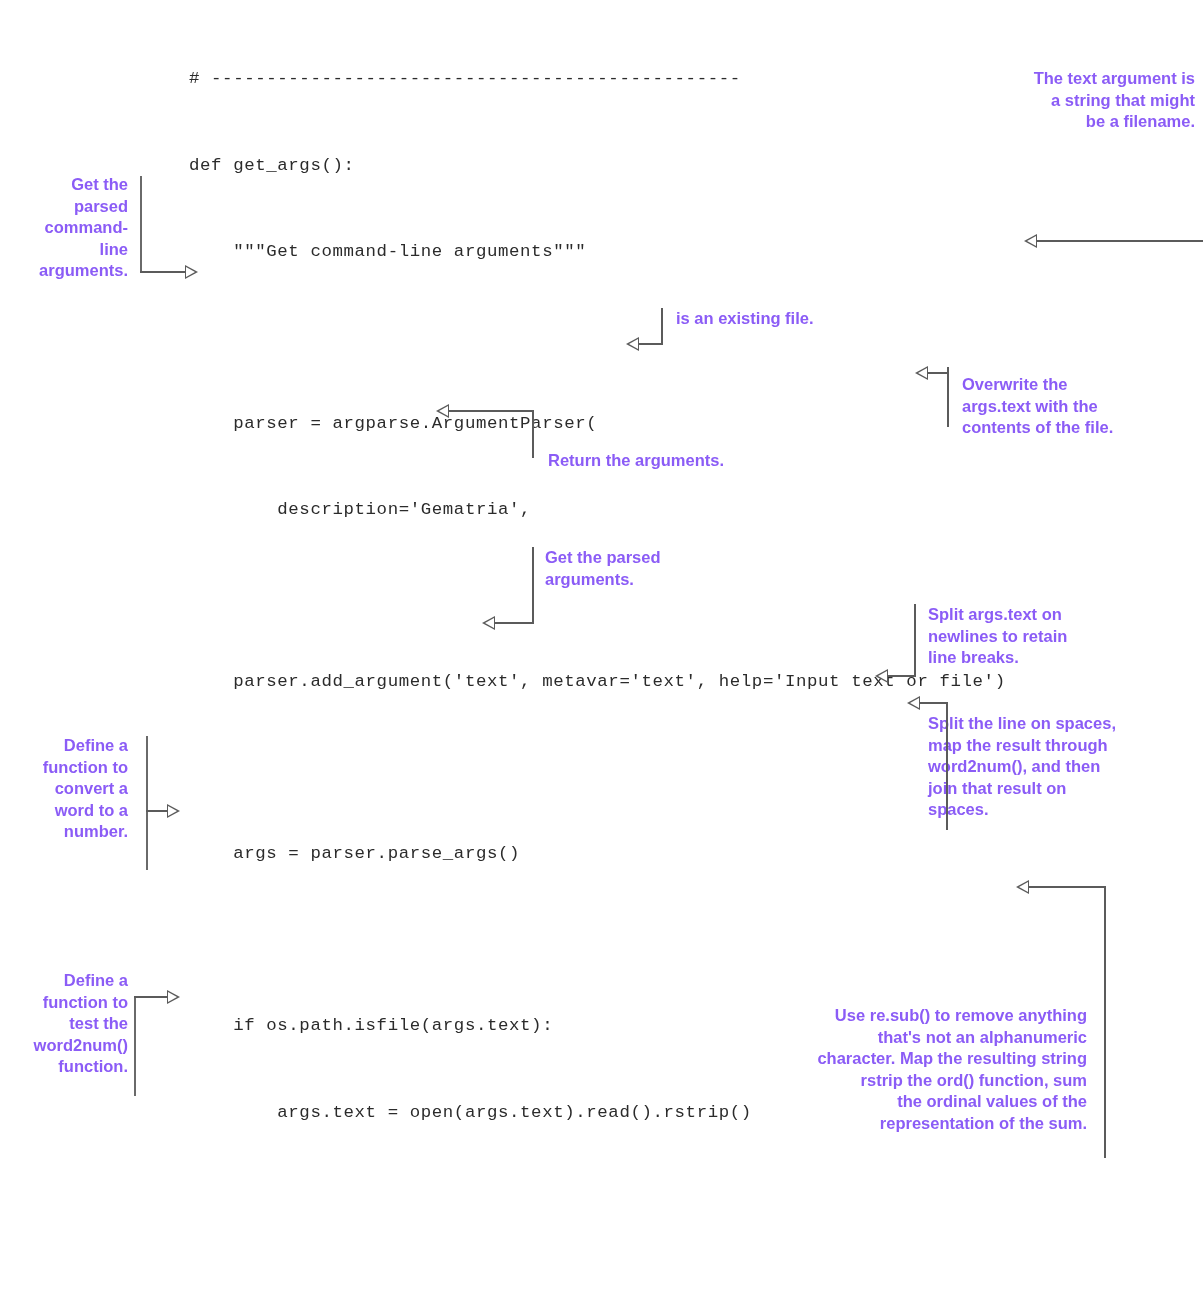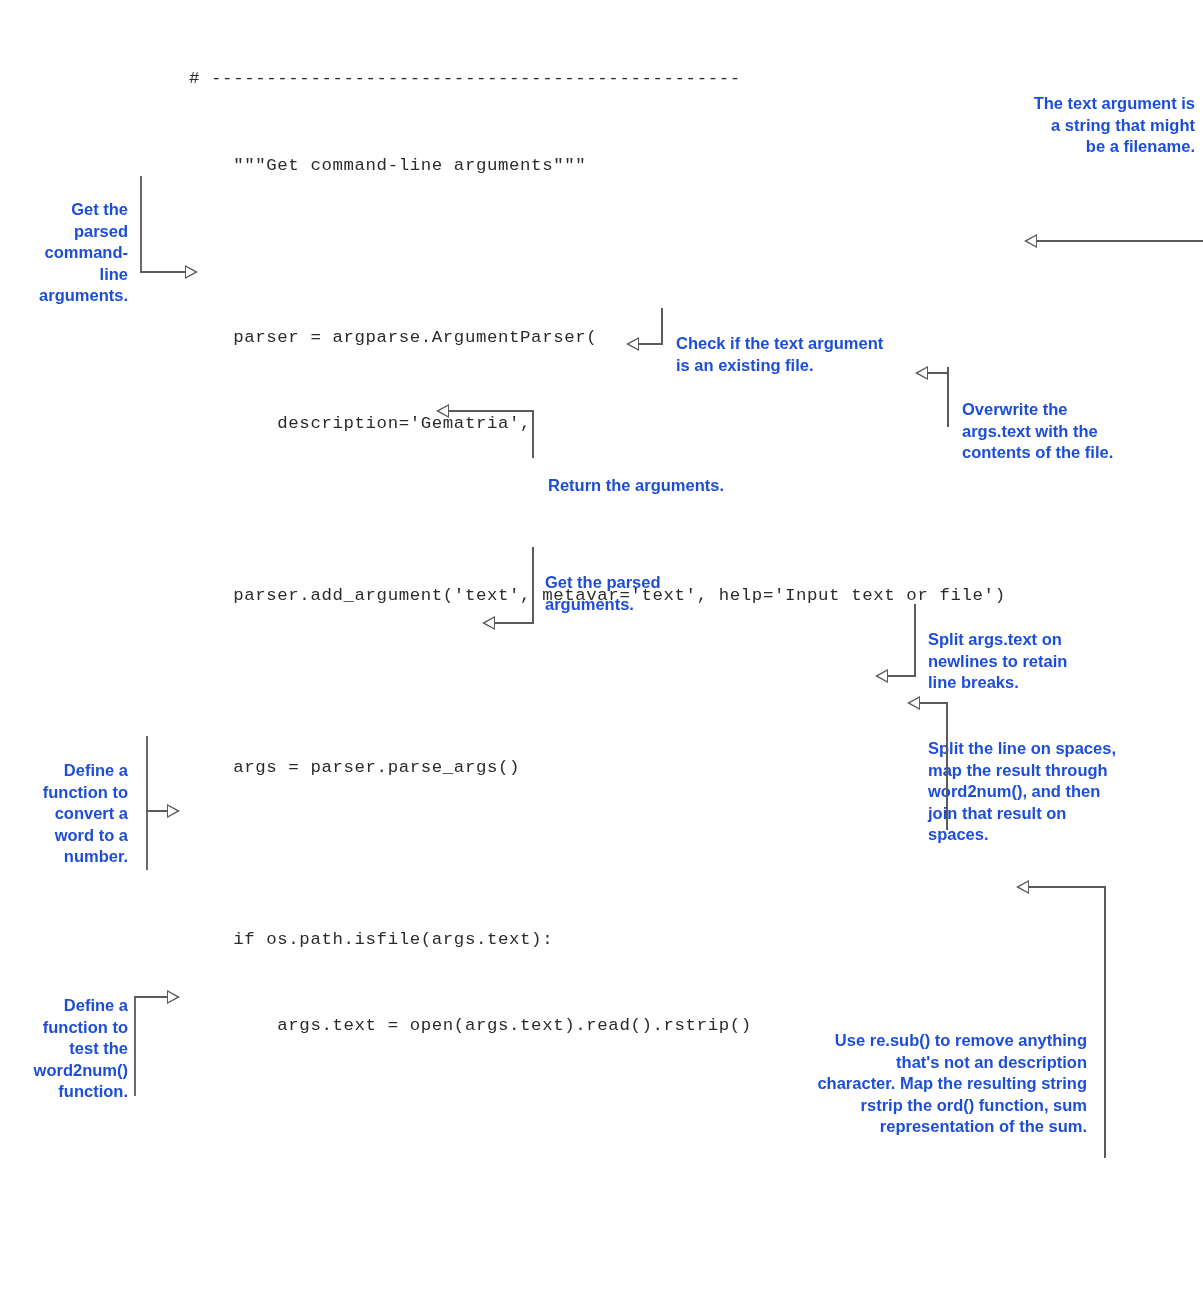--- a/index.html
+++ b/index.html
@@ -34,22 +34,21 @@
   }
   .code-line.blank { color: transparent; }
 
   
   .callout {
     position: absolute;
     font-family: "Liberation Sans", sans-serif;
     font-weight: bold;
     font-size: 16.5px;
     line-height: 21.5px;
-    color: #1d4ed8;
-    margin-top: 25px;
+    color: #8b5cf6;
   }
   .callout.right-align { text-align: right; }
   .callout.left-align  { text-align: left; }
 
   
   .vline {
     position: absolute;
     width: 1.6px;
     background: #5b5b5b;
   }
@@ -100,20 +99,21 @@
     border-left: 9.5px solid #ffffff;
   }
 </style>
 </head>
 <body>
 
 <div id="page">
 
   <div class="code-block">
     <div class="code-line"># ------------------------------------------------</div>
+    <div class="code-line">def get_args():</div>
     <div class="code-line">    """Get command-line arguments"""</div>
     <div class="code-line blank">&nbsp;</div>
     <div class="code-line">    parser = argparse.ArgumentParser(</div>
     <div class="code-line">        description='Gematria',</div>
     <div class="code-line blank">&nbsp;</div>
     <div class="code-line">    parser.add_argument('text', metavar='text', help='Input text or file')</div>
     <div class="code-line blank">&nbsp;</div>
     <div class="code-line">    args = parser.parse_args()</div>
     <div class="code-line blank">&nbsp;</div>
     <div class="code-line">    if os.path.isfile(args.text):</div>
@@ -168,21 +168,20 @@
     <div>parsed</div>
     <div>command-</div>
     <div>line</div>
     <div>arguments.</div>
   </div>
   <div class="bracket" style="left:140px; top:176px; height:96px;"></div>
   <div class="hline" style="left:140px; top:271px; width:45px;"></div>
   <div class="arrow-right" style="left:185px; top:265px;"></div>
 
   <div class="callout left-align" style="left:676px; top:308px; width:300px;">
-    <div>Check if the text argument</div>
     <div>is an existing file.</div>
   </div>
   <div class="vline" style="left:661px; top:308px; height:36px;"></div>
   <div class="hline" style="left:639px; top:343px; width:24px;"></div>
   <div class="arrow-left" style="left:626px; top:337px;"></div>
 
   <div class="callout left-align" style="left:962px; top:374px; width:240px;">
     <div>Overwrite the</div>
     <div>args.text with the</div>
     <div>contents of the file.</div>
@@ -243,22 +242,23 @@
     <div>test the</div>
     <div>word2num()</div>
     <div>function.</div>
   </div>
   <div class="bracket" style="left:134px; top:996px; height:100px;"></div>
   <div class="hline" style="left:134px; top:996px; width:33px;"></div>
   <div class="arrow-right" style="left:167px; top:990px;"></div>
 
   <div class="callout right-align" style="left:712px; top:1005px; width:375px;">
     <div>Use re.sub() to remove anything</div>
-    <div>that's not an description</div>
+    <div>that's not an alphanumeric</div>
     <div>character. Map the resulting string</div>
     <div>rstrip the ord() function, sum</div>
+    <div>the ordinal values of the</div>
     <div>representation of the sum.</div>
   </div>
   <div class="vline" style="left:1104px; top:886px; height:272px;"></div>
   <div class="hline" style="left:1029px; top:886px; width:77px;"></div>
   <div class="arrow-left" style="left:1016px; top:880px;"></div>
 
 </div>
 
 </body></html>

